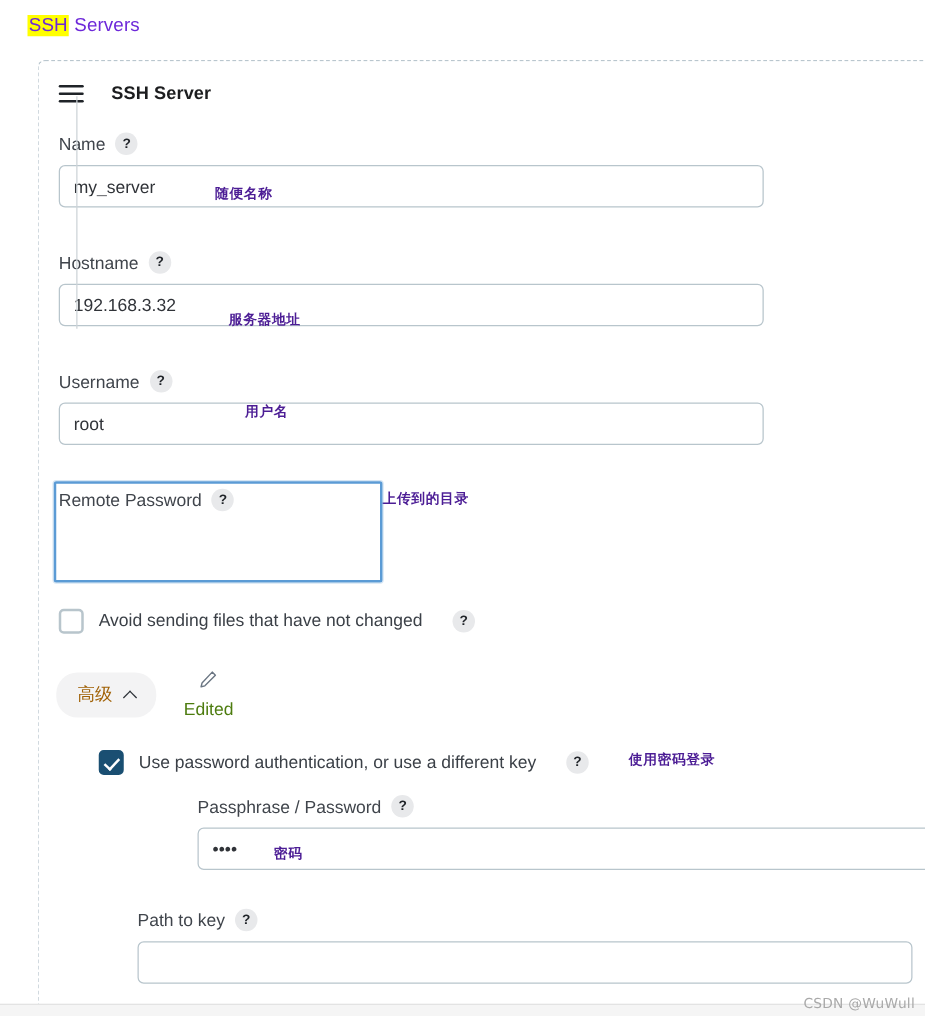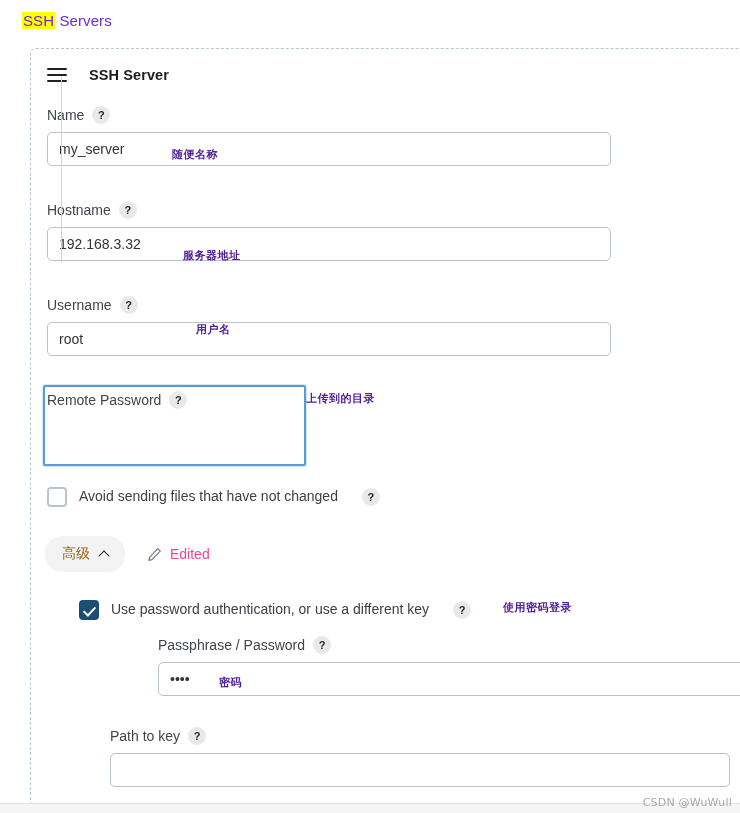--- a/index.html
+++ b/index.html
@@ -197,22 +197,23 @@
   .chev-up {
     display: inline-block;
     width: 8px; height: 8px;
     border-left: 1.6px solid #2c3137;
     border-top: 1.6px solid #2c3137;
     transform: rotate(45deg);
     position: relative; top: 2px;
   }
   .edited {
     display: flex; align-items: center; gap: 8px;
-    font-size: 14px; color: #ec4899;
+    font-size: 14px; color: #4d7c0f;
     cursor: pointer;
+    flex-direction: column;
   }
   .adv-indent-line {
     position: absolute;
     left: 30px;
     top: 28px;
     width: 1px;
     height: 186px;
     background: #cdd3d8;
   }
 

